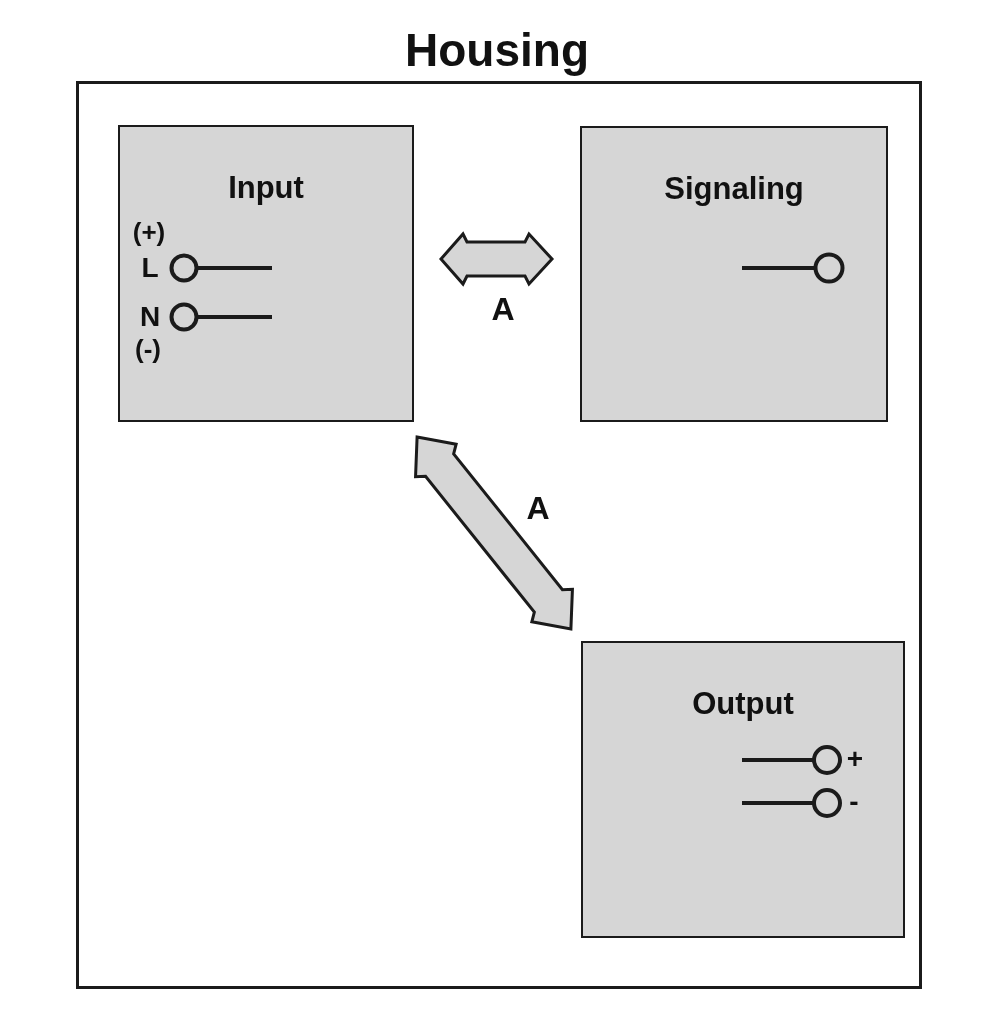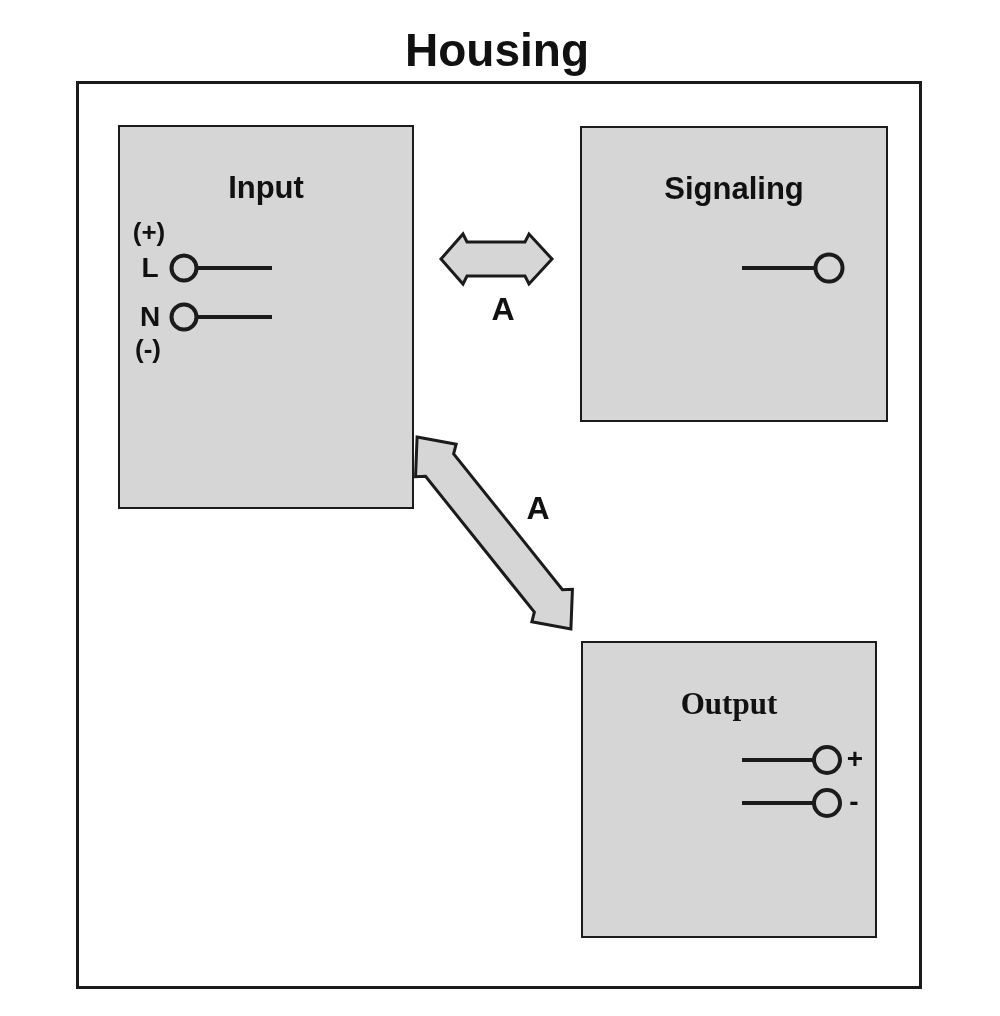--- a/index.html
+++ b/index.html
@@ -36,23 +36,23 @@
     width: 846px;
     height: 908px;
     border: 3px solid var(--stroke);
     background: transparent;
   }
   .block {
     position: absolute;
     background: var(--block-fill);
     border: 2px solid var(--stroke);
   }
-  .block-input     { left: 118px; top: 125px; width: 296px; height: 384px; }
+  .block-input     { left: 118px; top: 125px; width: 296px; height: 297px; }
   .block-signaling { left: 580px; top: 126px; width: 308px; height: 296px; }
-  .block-output    { left: 581px; top: 641px; width: 296px; height: 297px; font-family: Liberation Serif, serif; }
+  .block-output    { left: 581px; top: 641px; width: 324px; height: 297px; }
   .block-title {
     position: absolute;
     left: 0; right: 0;
     top: 45px;
     text-align: center;
     font-size: 31px;
     line-height: 1;
   }
   .t-label {
     position: absolute;

